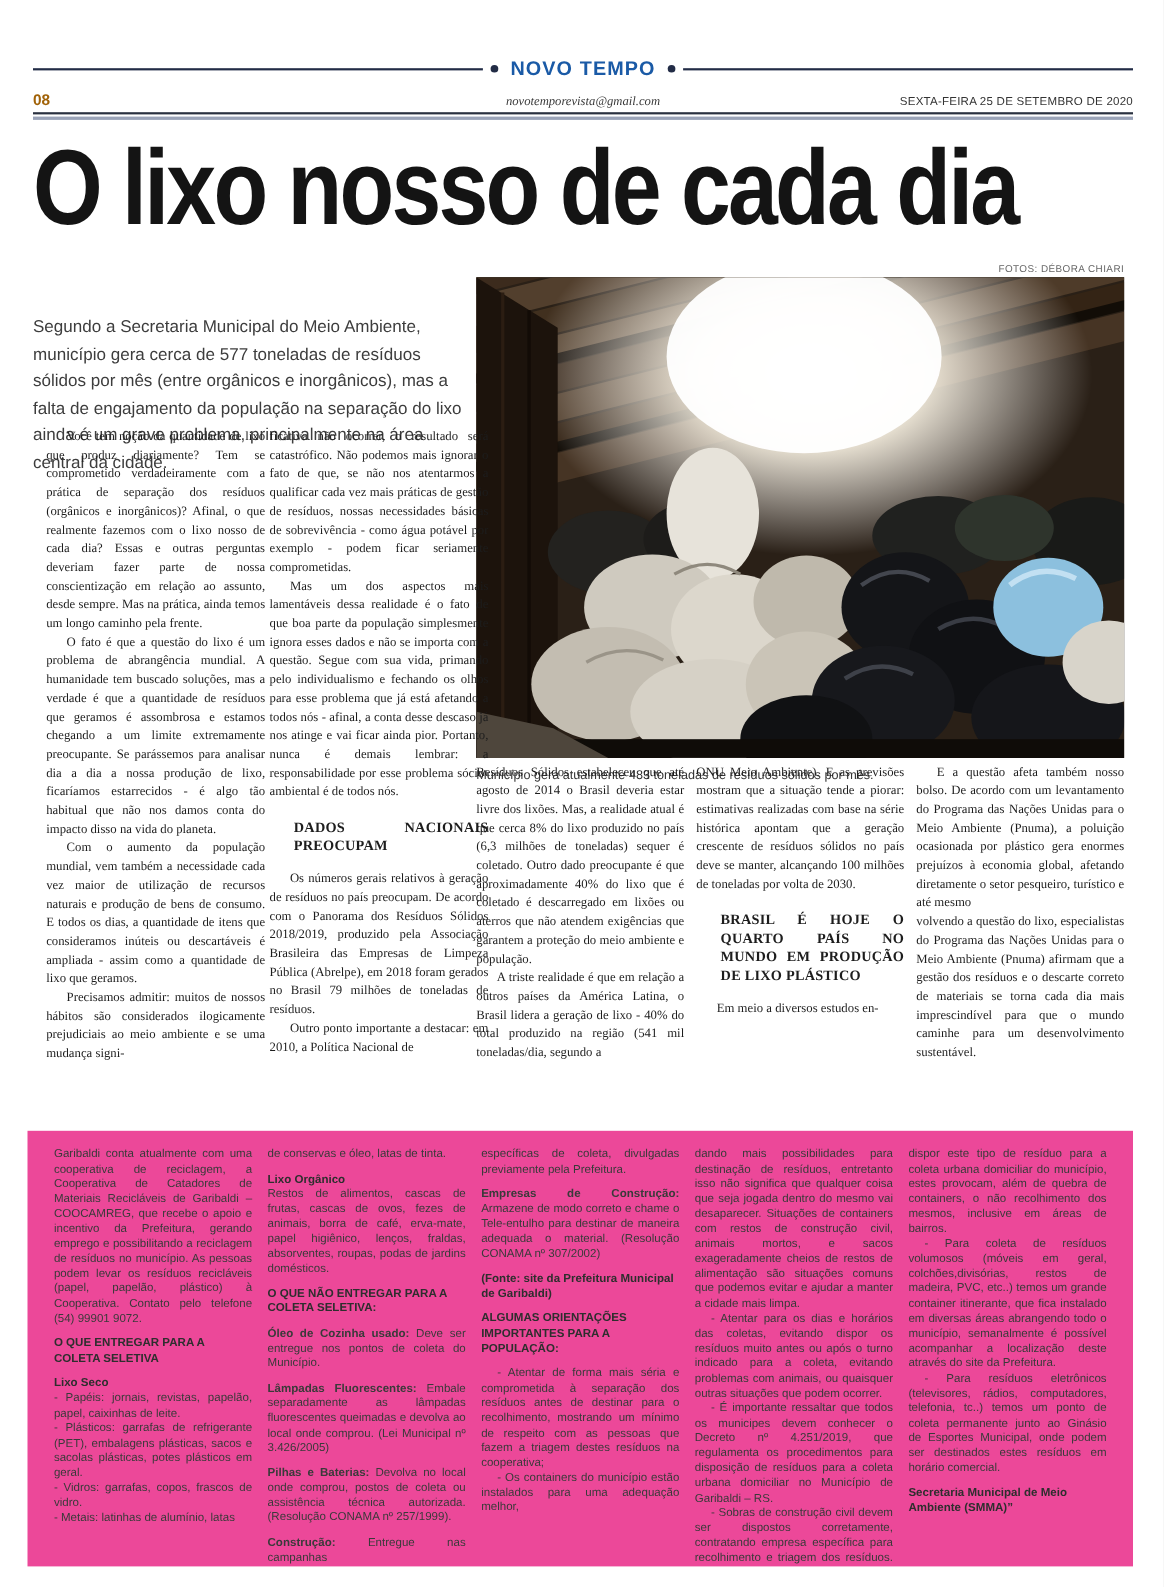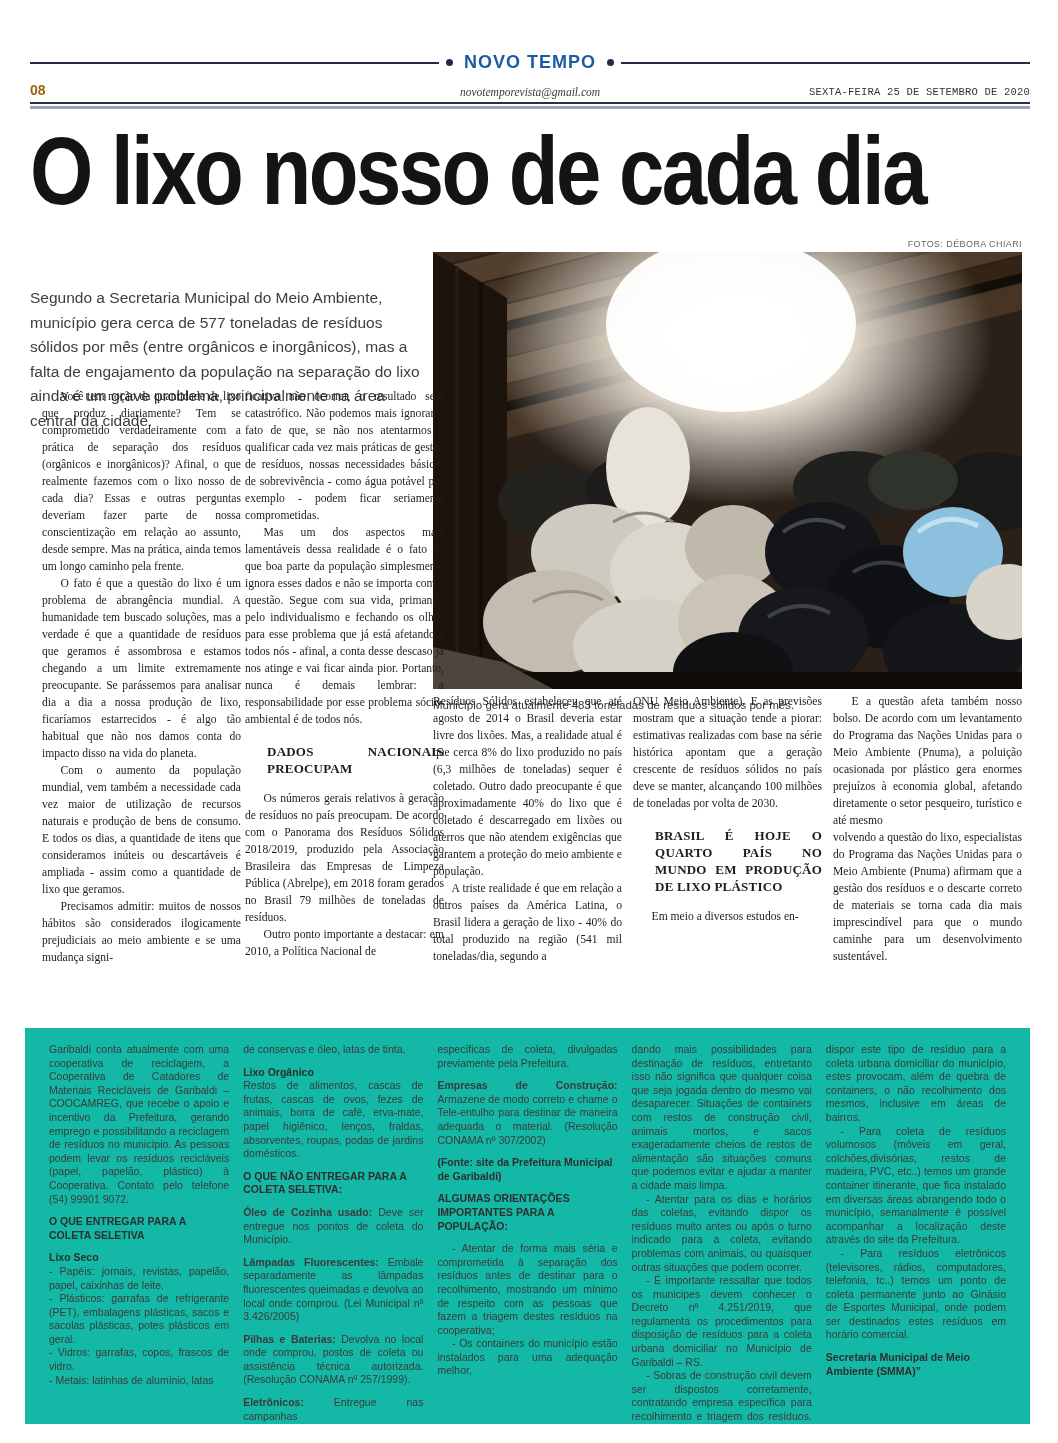--- a/index.html
+++ b/index.html
@@ -8,21 +8,21 @@
 
   
   .header{position:absolute;top:52px;left:30px;right:28px;}
   .mast-row{display:flex;align-items:center;gap:7px;}
   .mast-rule{flex:1;height:2px;background:#222c46;}
   .mast-dot{width:7px;height:7px;border-radius:50%;background:#222c46;flex:0 0 auto;}
   .masthead{font-size:18px;font-weight:bold;letter-spacing:1px;color:#1a5aa6;margin:0 4px;white-space:nowrap;}
   .meta-row{margin-top:9px;display:grid;grid-template-columns:1fr auto 1fr;align-items:end;}
   .pagenum{justify-self:start;font-weight:bold;font-size:14px;color:#a16207;}
   .email{justify-self:center;font-family:"Liberation Serif",serif;font-style:italic;font-size:11.5px;color:#3a3a3a;}
-  .pagedate{justify-self:end;font-size:10.5px;color:#333;letter-spacing:.2px;font-family:Liberation Mono, monospace;}
+  .pagedate{justify-self:end;font-size:10.5px;color:#333;letter-spacing:.2px;}
   .rule-dark{height:2px;background:#2a3140;margin-top:4px;}
   .rule-lite{height:3px;background:#9aa3b8;margin-top:2px;}
 
   
   .headline{position:absolute;top:120px;left:30px;width:1160px;
             font-size:97px;font-weight:bold;letter-spacing:-3px;color:#141414;
             transform:scaleX(.84);transform-origin:left center;white-space:nowrap;line-height:1.05;}
 
   
   .lede{position:absolute;top:254px;left:30px;width:400px;
@@ -36,21 +36,21 @@
   
   .cols12{position:absolute;top:388px;left:30px;width:402px;height:630px;display:flex;gap:4px;overflow:hidden;margin-left:12px;}
   .cols345{position:absolute;top:693px;left:433px;width:589px;height:302px;display:flex;gap:11px;overflow:hidden;}
   .col{flex:1;font-family:"Liberation Serif",serif;font-size:11.6px;line-height:17px;text-align:justify;color:#1d1d1d;}
   .col p{margin:0;}
   p.art{text-indent:1.6em;}
   p.art.noind{text-indent:0;}
   .subhead{font-weight:bold;font-size:13px;line-height:17px;padding-left:1.7em;margin:15px 0 13px !important;letter-spacing:.2px;}
 
   
-  .infobox{position:absolute;top:1028px;left:25px;width:1005px;height:396px;background:#14b8a6;
+  .infobox{position:absolute;top:1028px;left:25px;width:1005px;height:396px;background:#ec4899;
            box-sizing:border-box;padding:15px 24px;display:flex;gap:14px;overflow:hidden;}
   .ib-col{flex:1;font-size:10.5px;line-height:13.6px;color:#3a3a3a;text-align:justify;}
   .ib-col p{margin:0;}
   .ib-col p.sp{margin-top:9px;}
   .ib-h{font-weight:bold;color:#2e2e2e;text-align:left;}
   .ib-bold{font-weight:bold;}
   .ind{text-indent:1.4em;}
 </style>
 </head>
 <body>
@@ -202,21 +202,21 @@
     </div>
 
     <div class="ib-col">
       <p>de conservas e óleo, latas de tinta.</p>
       <p class="sp ib-h">Lixo Orgânico</p>
       <p>Restos de alimentos, cascas de frutas, cascas de ovos, fezes de animais, borra de café, erva-mate, papel higiênico, lenços, fraldas, absorventes, roupas, podas de jardins domésticos.</p>
       <p class="sp ib-h">O QUE NÃO ENTREGAR PARA A COLETA SELETIVA:</p>
       <p class="sp"><b class="ib-bold">Óleo de Cozinha usado:</b><span> Deve ser entregue nos pontos de coleta do Município.</span></p>
       <p class="sp"><b class="ib-bold">Lâmpadas Fluorescentes:</b><span> Embale separadamente as lâmpadas fluorescentes queimadas e devolva ao local onde comprou. (Lei Municipal nº 3.426/2005)</span></p>
       <p class="sp"><b class="ib-bold">Pilhas e Baterias:</b><span> Devolva no local onde comprou, postos de coleta ou assistência técnica autorizada. (Resolução CONAMA nº 257/1999).</span></p>
-      <p class="sp"><b class="ib-bold">Eletrônicos:</b><span> Entregue nas campanhas</span></p>
+      <p class="sp"><b class="ib-bold">Construção:</b><span> Entregue nas campanhas</span></p>
     </div>
 
     <div class="ib-col">
       <p>específicas de coleta, divulgadas previamente pela Prefeitura.</p>
       <p class="sp"><b class="ib-bold">Empresas de Construção:</b><span> Armazene de modo correto e chame o Tele-entulho para destinar de maneira adequada o material. (Resolução CONAMA nº 307/2002)</span></p>
       <p class="sp ib-h">(Fonte: site da Prefeitura Municipal de Garibaldi)</p>
       <p class="sp ib-h">ALGUMAS ORIENTAÇÕES IMPORTANTES PARA A POPULAÇÃO:</p>
       <p class="sp ind">- Atentar de forma mais séria e comprometida à separação dos resíduos antes de destinar para o recolhimento, mostrando um mínimo de respeito com as pessoas que fazem a triagem destes resíduos na cooperativa;</p>
       <p class="ind">- Os containers do município estão instalados para uma adequação melhor,</p>
     </div>

